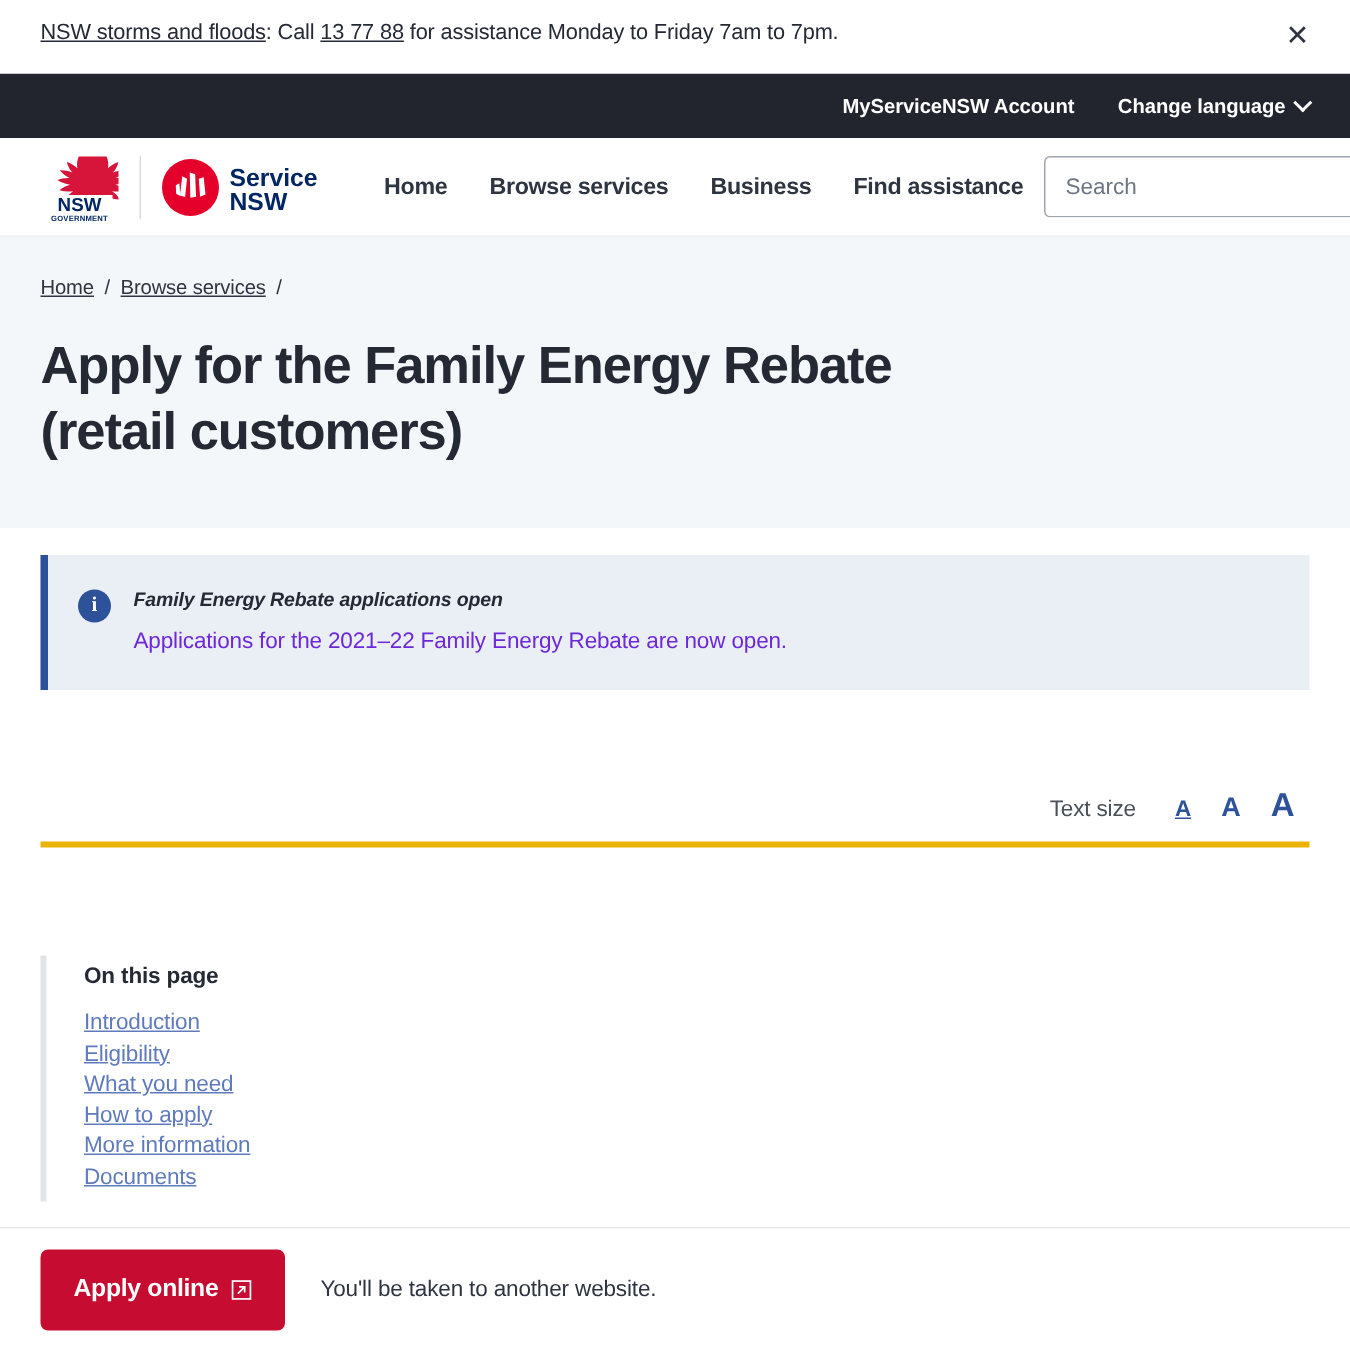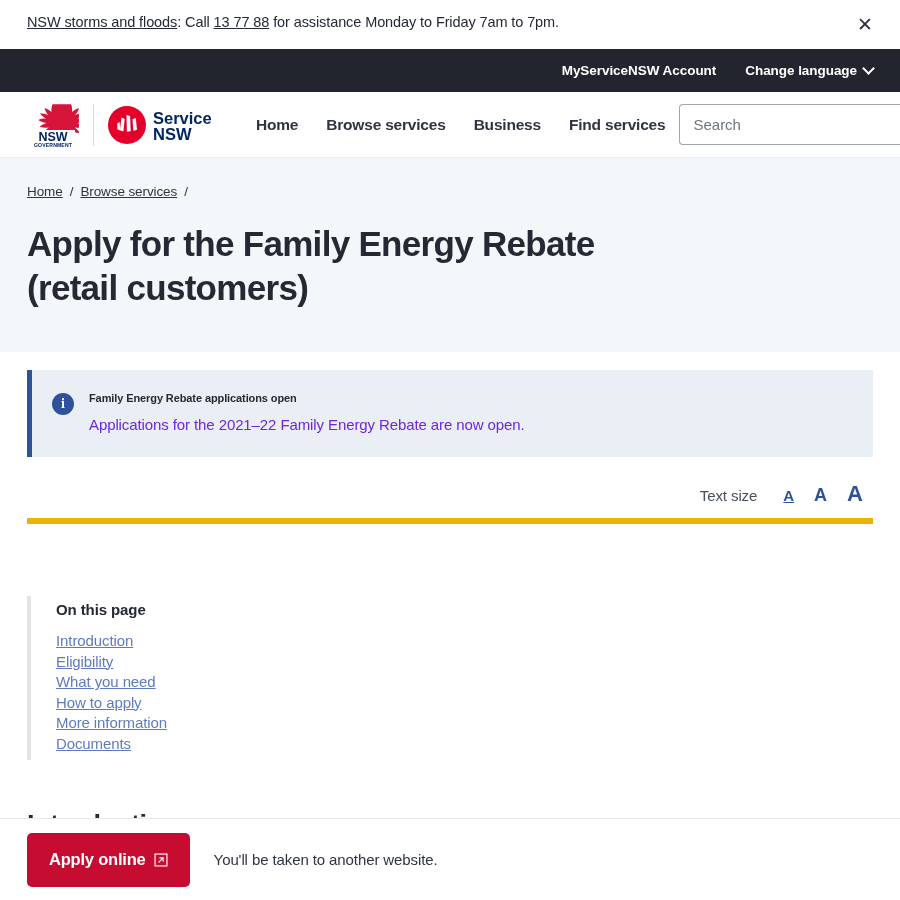--- a/index.html
+++ b/index.html
@@ -204,41 +204,43 @@
     color: #ffffff;
     font-size: 14px;
     font-weight: bold;
     font-family: "Liberation Serif", serif;
     display: flex;
     align-items: center;
     justify-content: center;
     margin-top: 1px;
   }
   .callout-title {
-    font-size: 11px;
+    font-size: 13px;
     font-weight: bold;
     color: #242934;
     letter-spacing: -0.1px;
     margin-bottom: 10px;
+    font-style: italic;
   }
   .callout-body {
     font-size: 15px;
     color: #6d28d9;
     letter-spacing: -0.1px;
     line-height: 1.4;
   }
 
   
   .textsize-row {
     display: flex;
     align-items: baseline;
     justify-content: flex-end;
     gap: 0;
     padding: 26px 0 13px 0;
-    border-bottom: 6px solid #eab308;
+    border-bottom: 4px solid #eab308;
+    margin-top: 40px;
   }
   .textsize-label {
     font-size: 15px;
     color: #4a5059;
     margin-right: 16px;
     letter-spacing: -0.1px;
   }
   .ts-btn {
     background: none;
     border: none;
@@ -376,21 +378,21 @@
         <text x="46" y="19" font-family="Liberation Sans, sans-serif" font-size="16.5" font-weight="bold" fill="#002664">Service</text>
         <text x="46" y="35" font-family="Liberation Sans, sans-serif" font-size="16.5" font-weight="bold" fill="#002664">NSW</text>
       </svg>
     </a>
   </div>
 
   <nav class="main-nav">
     <a class="nav-link">Home</a>
     <a class="nav-link">Browse services</a>
     <a class="nav-link">Business</a>
-    <a class="nav-link">Find services</a>
+    <a class="nav-link">Find assistance</a>
   </nav>
 
   <div class="search-wrap">
     <input class="search-input" type="text" placeholder="Search" style="">
 
   </div>
 </div>
 
 <div class="hero">
   <div class="breadcrumb">

